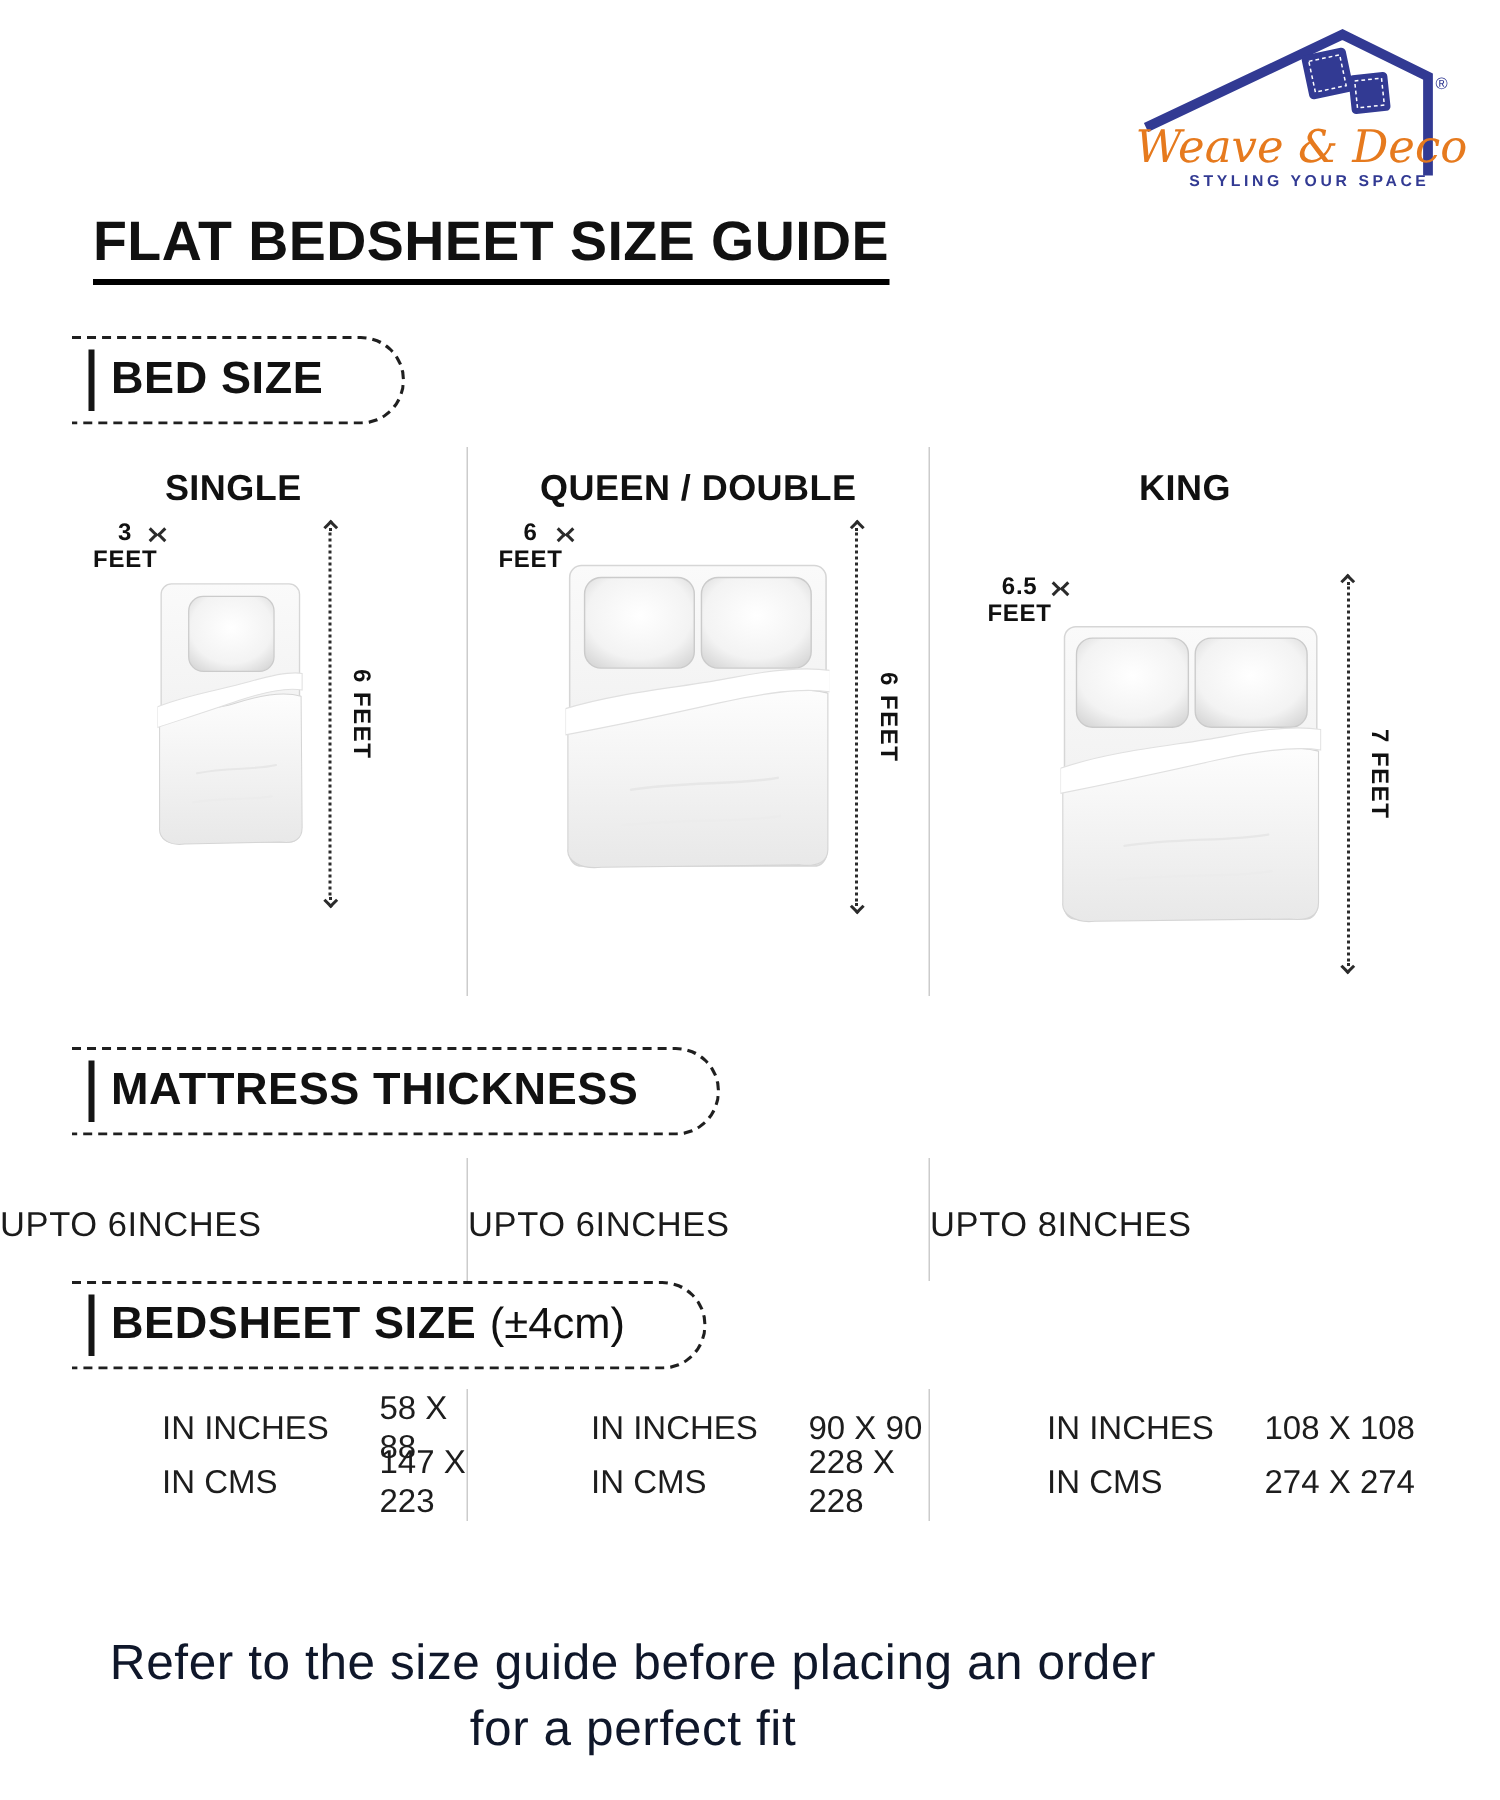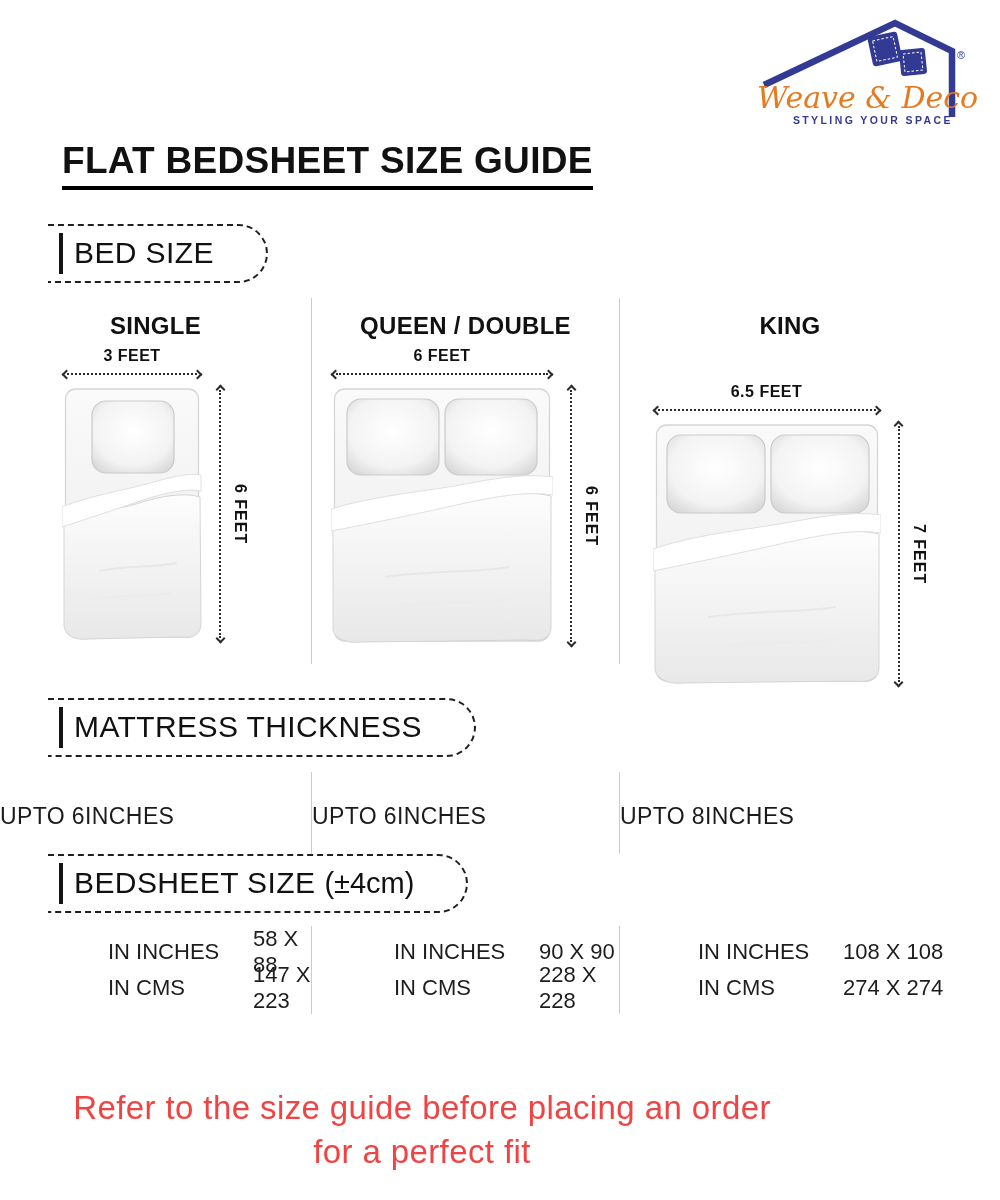--- a/index.html
+++ b/index.html
@@ -11,34 +11,34 @@
 
   
   .title{position:absolute;top:140px;left:62px;font-size:37px;font-weight:800;
          letter-spacing:.3px;border-bottom:4px solid #000;padding-bottom:4px;white-space:nowrap;}
 
   
   .badge{position:absolute;left:48px;display:inline-flex;align-items:baseline;
          border:2px dashed #1f1f1f;border-left:none;border-radius:0 36px 36px 0;
          padding:10px 52px 11px 26px;background:#fff;white-space:nowrap;}
   .badge::before{content:"";position:absolute;left:11px;top:7px;bottom:7px;width:4px;background:#151515;}
-  .badge-label{font-size:30px;font-weight:400;letter-spacing:.4px;}
+  .badge-label{font-size:30px;font-weight:700;letter-spacing:.4px;}
   .badge-sub{font-size:29px;font-weight:400;margin-left:9px;}
 
   
   .grid3{position:absolute;left:0;width:1000px;display:grid;grid-template-columns:312px 308px 380px;}
   .grid3 > div{min-height:100%;}
   .grid3 > div:nth-child(1),.grid3 > div:nth-child(2){border-right:1px solid #cccccc;}
 
   .beds-grid{top:298px;height:366px;}
   .bed-cell{display:flex;flex-direction:column;align-items:center;padding-top:14px;box-sizing:border-box;}
   .bed-cell.king{padding-right:40px;gap:36px;}
   .bed-name{font-size:24px;font-weight:800;letter-spacing:.3px;margin-bottom:7px;}
   .bed-fig{display:flex;align-items:flex-end;gap:12px;}
-  .bed-main{display:flex;flex-direction:column;}
+  .bed-main{display:flex;}
   .feet-label{font-size:16px;font-weight:700;text-align:center;letter-spacing:.5px;}
 
   
   .harrow{position:relative;height:12px;margin:3px 0 5px;}
   .harrow .ln{position:absolute;left:5px;right:5px;top:5px;border-top:2px dotted #2b2b2b;}
   .harrow .hd{position:absolute;top:2.5px;width:7px;height:7px;box-sizing:border-box;}
   .harrow .hd.l{left:1px;border-left:2px solid #2b2b2b;border-bottom:2px solid #2b2b2b;transform:rotate(45deg);}
   .harrow .hd.r{right:1px;border-right:2px solid #2b2b2b;border-top:2px solid #2b2b2b;transform:rotate(45deg);}
   .varrow-wrap{display:flex;gap:5px;}
   .varrow{position:relative;width:12px;}
@@ -59,21 +59,21 @@
 
   .table-grid{top:926px;height:88px;}
   .size-cell{box-sizing:border-box;padding-top:8px;font-size:22px;color:#1d1d1d;margin-left:44px;}
   .size-cell .row{display:flex;height:36px;align-items:center;}
   .size-cell .lbl{width:145px;flex:0 0 145px;}
   .size-cell.c1{padding-left:64px;}
   .size-cell.c2{padding-left:38px;}
   .size-cell.c3{padding-left:34px;}
 
   .footer{position:absolute;top:1086px;left:0;width:844px;text-align:center;
-          font-size:33px;line-height:44px;color:#ef4444;letter-spacing:.4px;}
+          font-size:33px;line-height:44px;color:#0f172a;letter-spacing:.4px;}
 
   .bed-svg{display:block;}
   .defs-holder{position:absolute;width:0;height:0;overflow:hidden;}
 </style>
 </head>
 <body>
 
 <div class="page">
 
   <svg class="defs-holder" aria-hidden="true">

